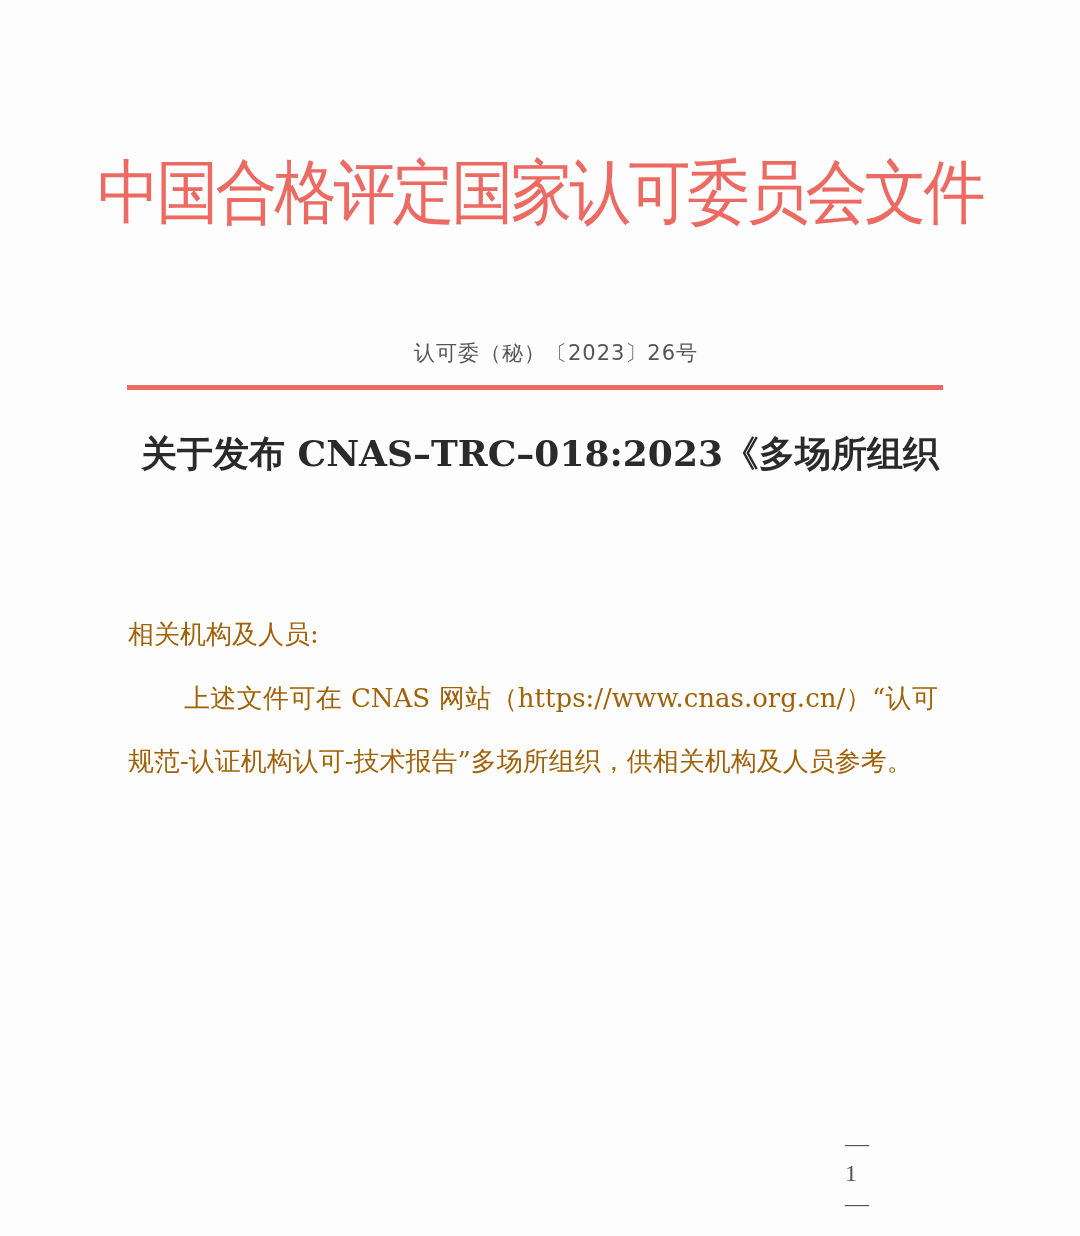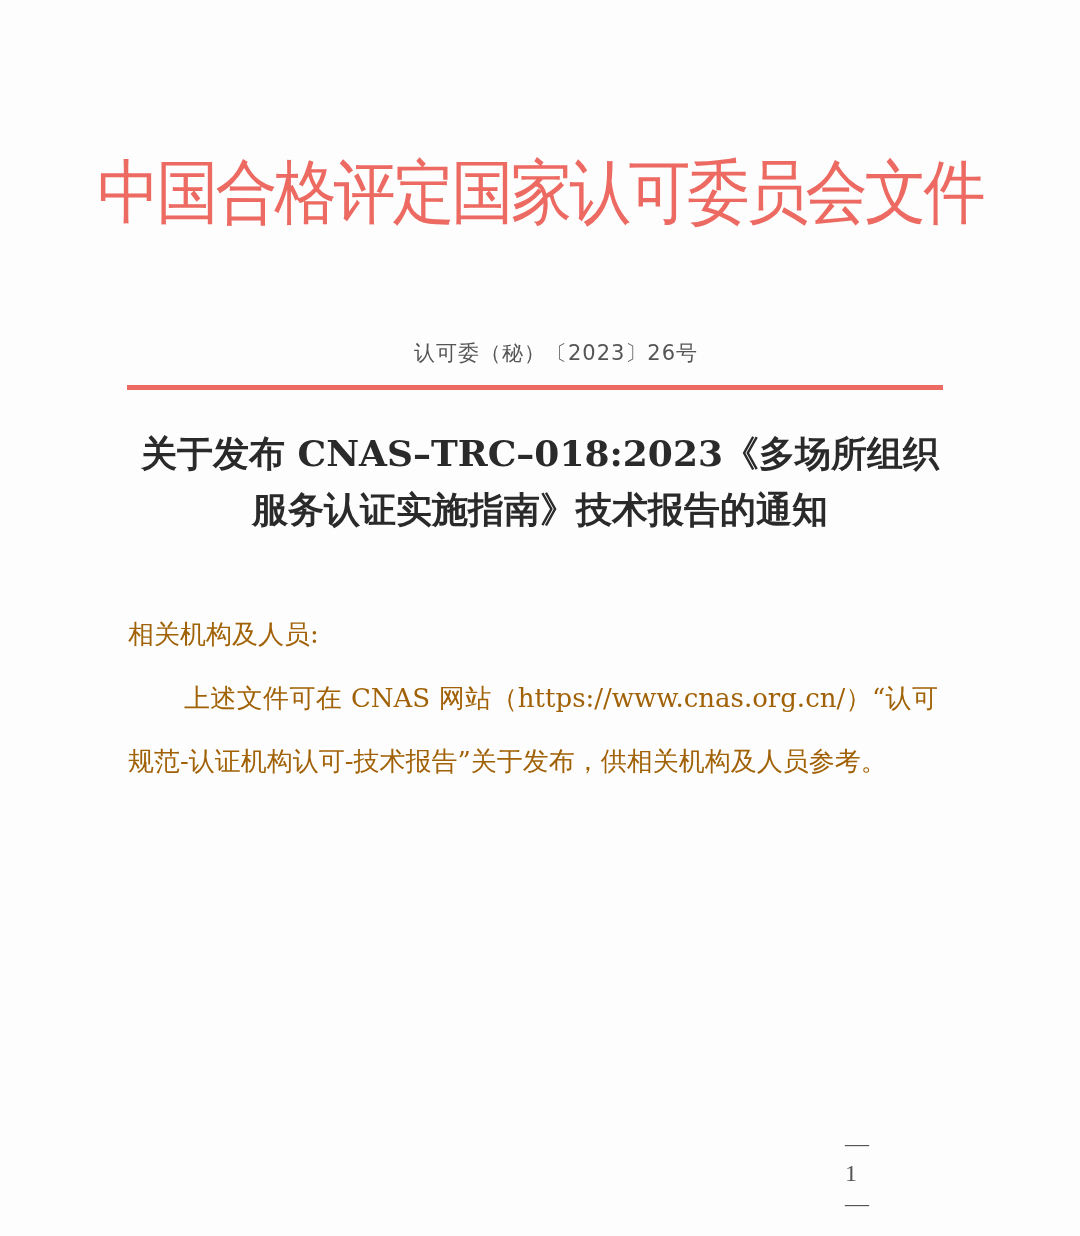--- a/index.html
+++ b/index.html
@@ -102,23 +102,22 @@
 <div class="page">
 
   <div class="header-title">中国合格评定国家认可委员会文件</div>
 
   <div class="doc-number">认可委（秘）〔2023〕26号</div>
 
   <div class="red-rule"></div>
 
   <div class="notice-title">
     <span class="line">关于发布 CNAS–TRC–018:2023《多场所组织</span>
-    <span class="line">服务认证实施指南》技术报告的通知</span>
   </div>
 
   <div class="body-text">
     <p>相关机构及人员:</p>
-    <p class="indent">上述文件可在 CNAS 网站（https://www.cnas.org.cn/）“认可规范-认证机构认可-技术报告”关于发布，供相关机构及人员参考。</p>
+    <p class="indent">上述文件可在 CNAS 网站（https://www.cnas.org.cn/）“认可规范-认证机构认可-技术报告”多场所组织，供相关机构及人员参考。</p>
   </div>
 
   <div class="page-number">— 1 —</div>
 
 </div>
 
 </body></html>

